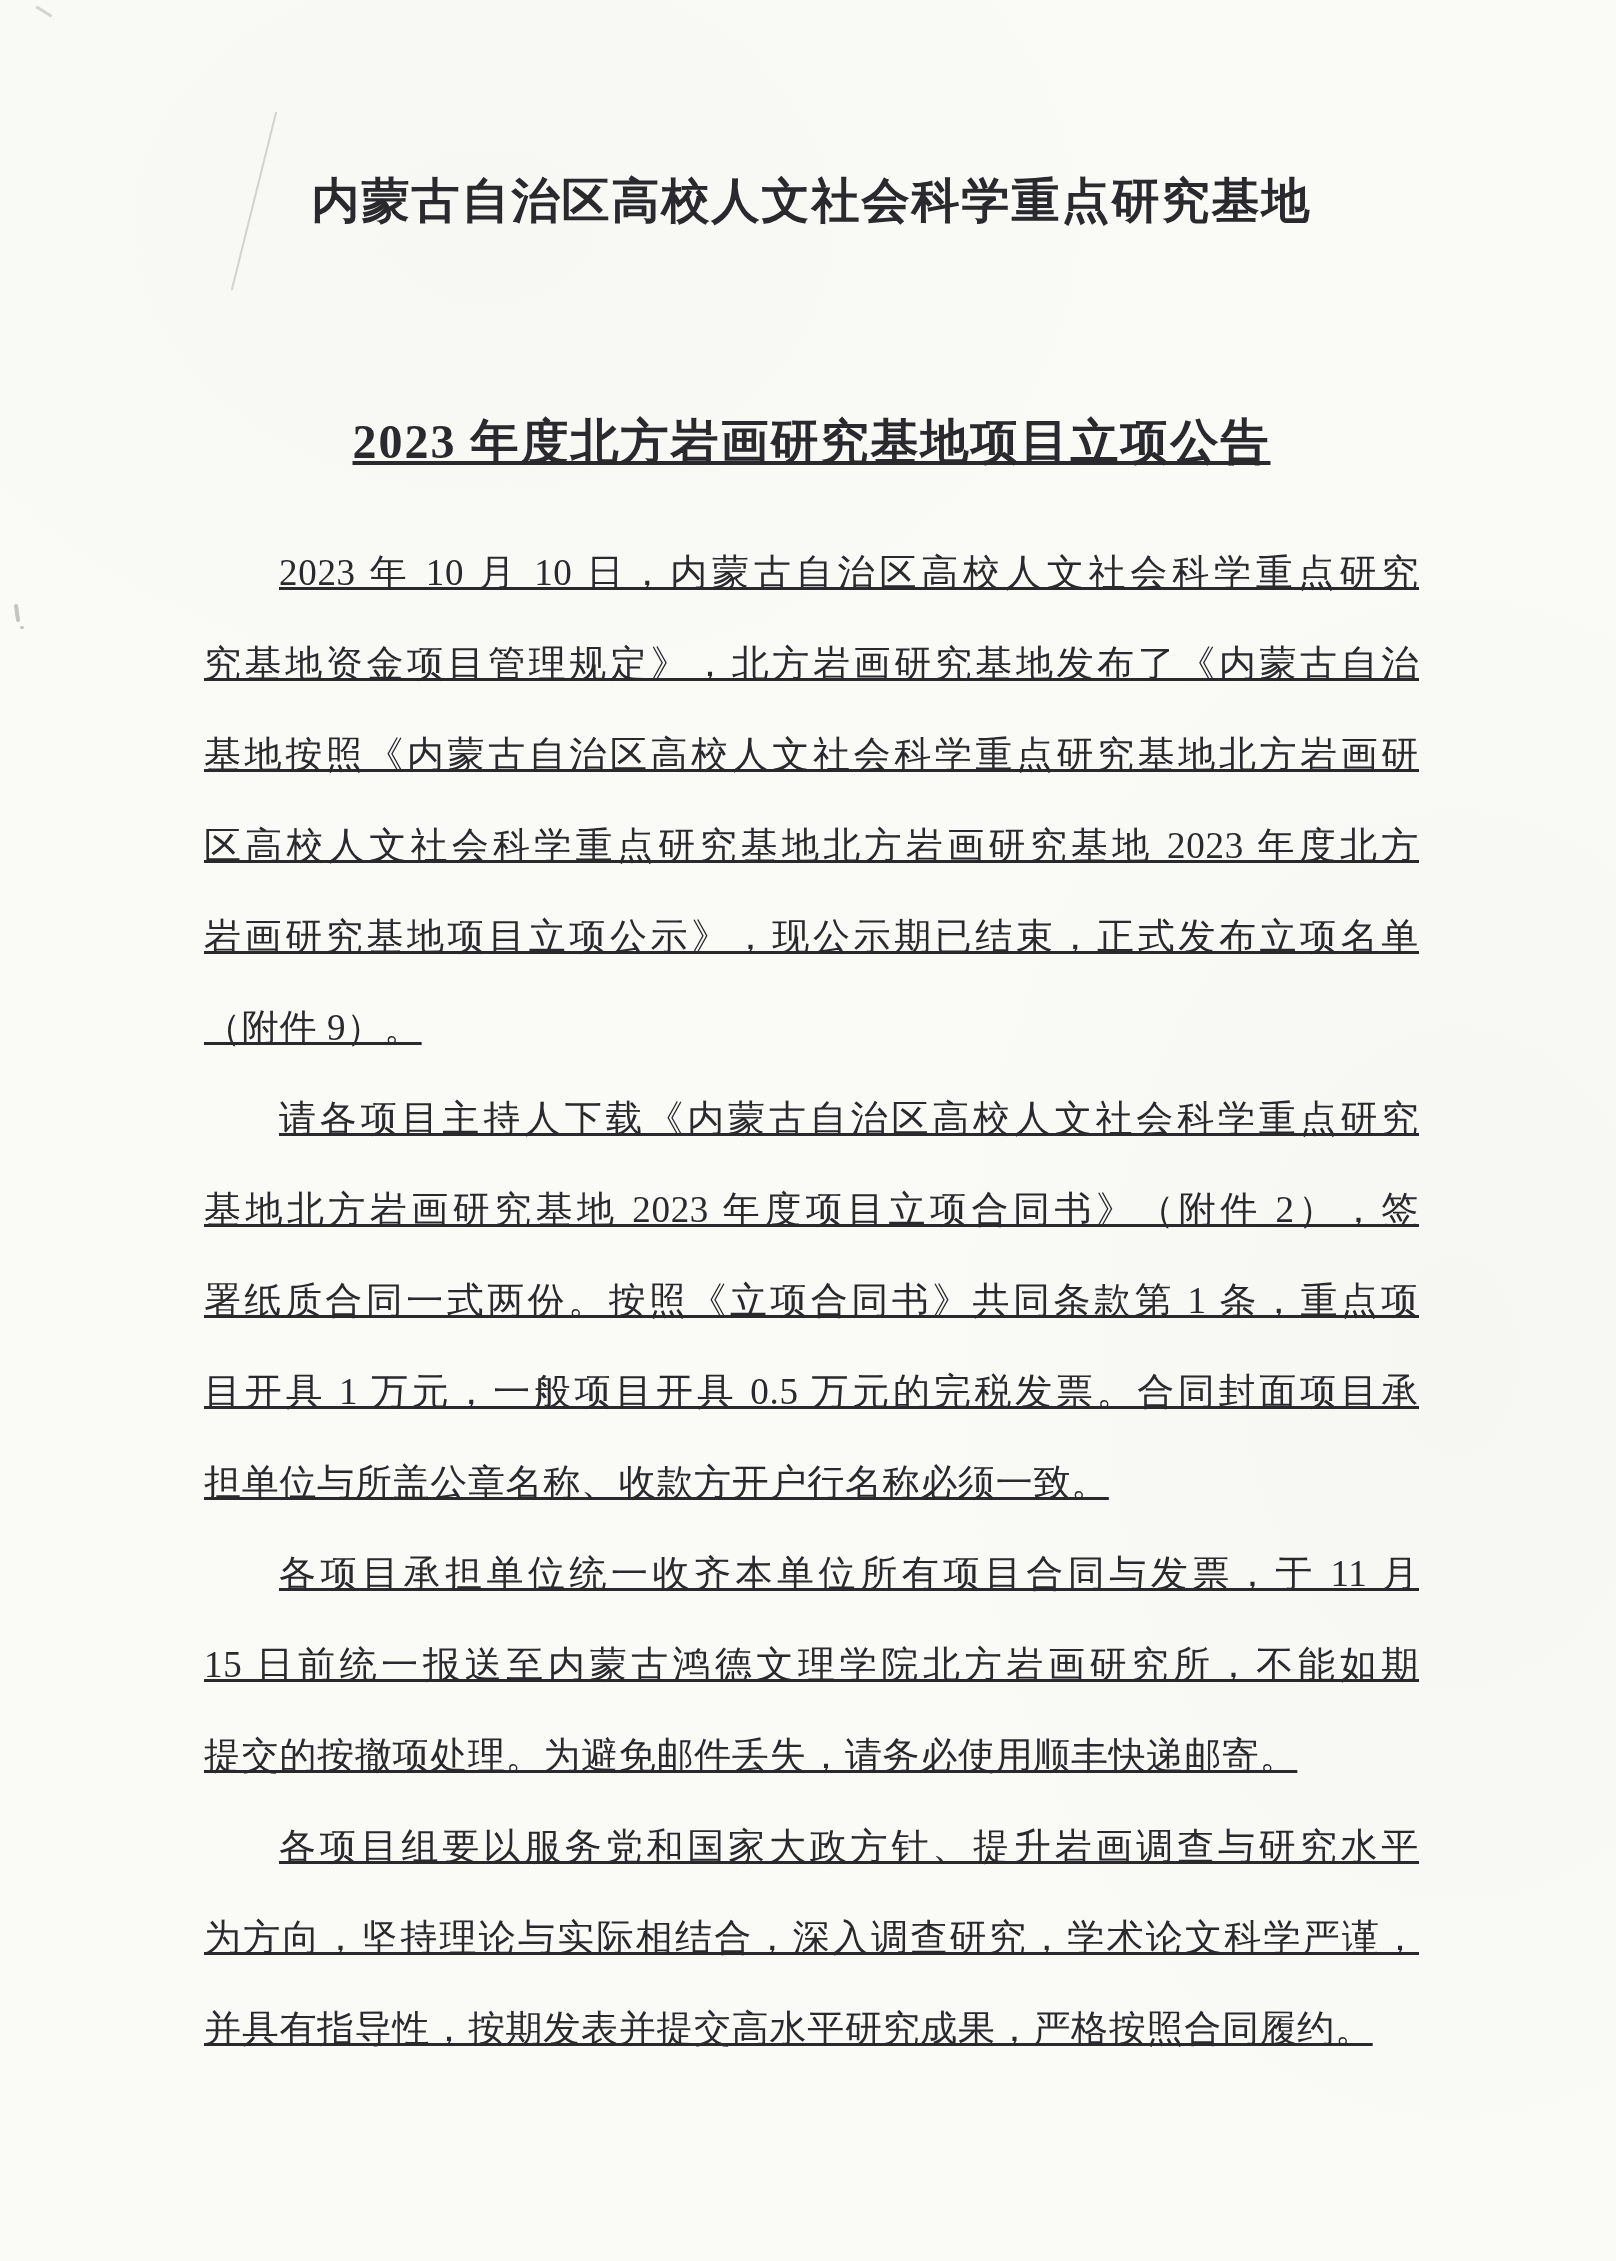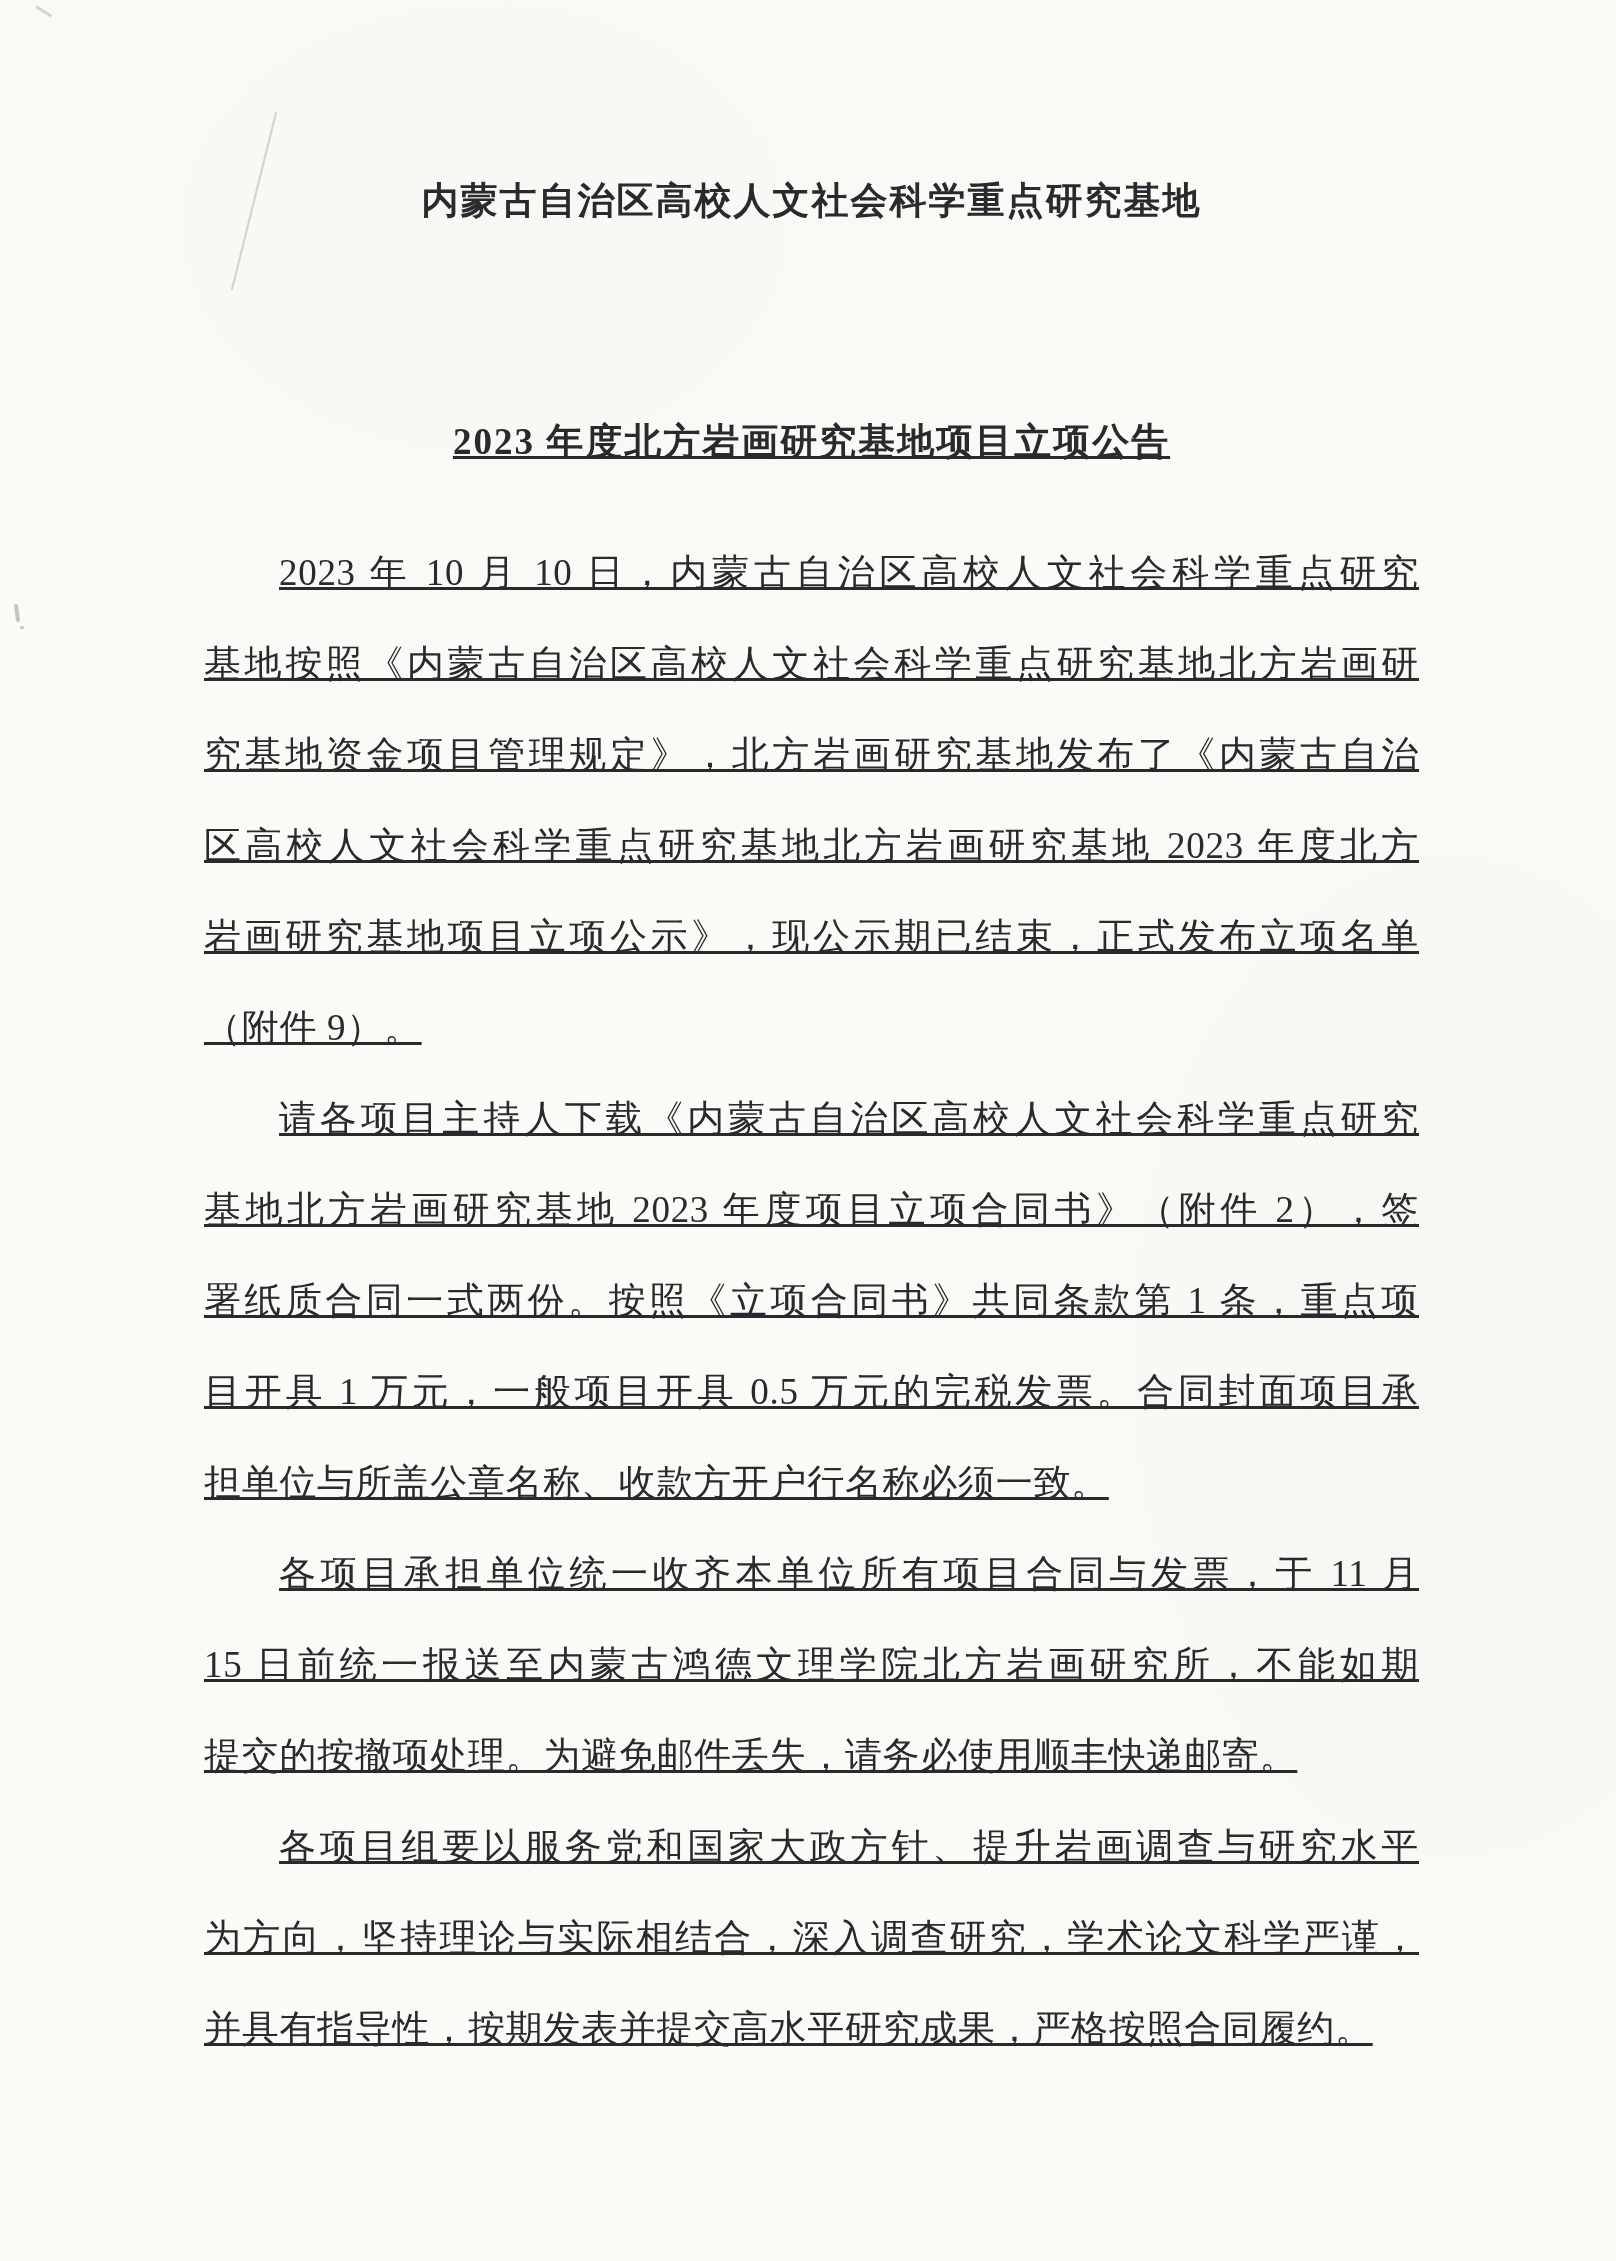--- a/index.html
+++ b/index.html
@@ -25,21 +25,21 @@
   .a2 { left: 15px; top: 604px; width: 4.1px; height: 17.7px;
         transform: rotate(-8deg); border-radius: 2px; opacity: 0.5; }
   .a3 { left: 20.4px; top: 626px; width: 3.4px; height: 3.4px; border-radius: 50%; opacity: 0.5; }
   .a4 { left: 35px; top: 9.5px; width: 17.7px; height: 2.7px; transform: rotate(32deg); opacity: 0.35; }
 
   .title {
     position: absolute;
     left: 204px; width: 1215px;
     margin: 0;
     text-align: center;
-    font-size: 37px;
+    font-size: 48px;
     font-weight: bold;
     letter-spacing: 2px;
     line-height: 54px;
     white-space: nowrap;
   }
   .t1 { top: 174px; }
   .t2 { top: 301px; }
   .t3 { top: 415px; text-decoration: underline; }
 
   .doc-body {
@@ -71,22 +71,22 @@
   <div class="artifact a3"></div>
   <div class="artifact a4"></div>
 
   <h1 class="title t1">内蒙古自治区高校人文社会科学重点研究基地</h1>
   <h1 class="title t3">2023 年度北方岩画研究基地项目立项公告</h1>
 
   <div class="doc-body">
 
     <div class="para">
       <div class="line first">2023 年 10 月 10 日，内蒙古自治区高校人文社会科学重点研究</div>
+      <div class="line">究基地资金项目管理规定》，北方岩画研究基地发布了《内蒙古自治</div>
       <div class="line">基地按照《内蒙古自治区高校人文社会科学重点研究基地北方岩画研</div>
-      <div class="line">究基地资金项目管理规定》，北方岩画研究基地发布了《内蒙古自治</div>
       <div class="line">区高校人文社会科学重点研究基地北方岩画研究基地 2023 年度北方</div>
       <div class="line">岩画研究基地项目立项公示》，现公示期已结束，正式发布立项名单</div>
       <div class="line endp">（附件 9）。</div>
     </div>
 
     <div class="para">
       <div class="line first">请各项目主持人下载《内蒙古自治区高校人文社会科学重点研究</div>
       <div class="line">基地北方岩画研究基地 2023 年度项目立项合同书》（附件 2），签</div>
       <div class="line">署纸质合同一式两份。按照《立项合同书》共同条款第 1 条，重点项</div>
       <div class="line">目开具 1 万元，一般项目开具 0.5 万元的完税发票。合同封面项目承</div>

